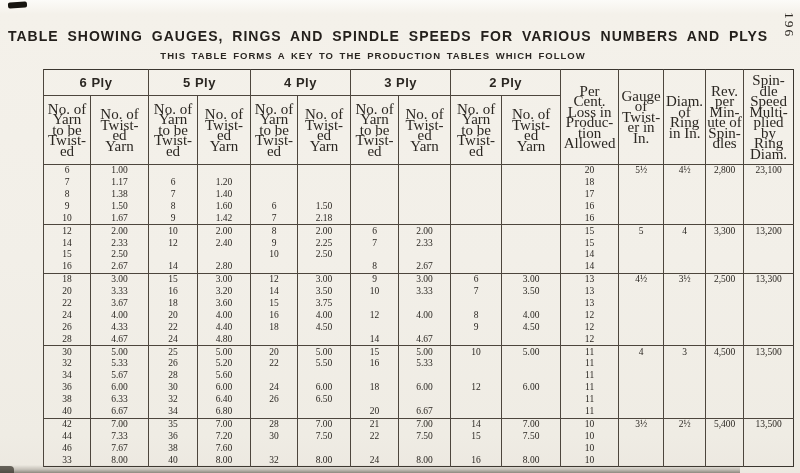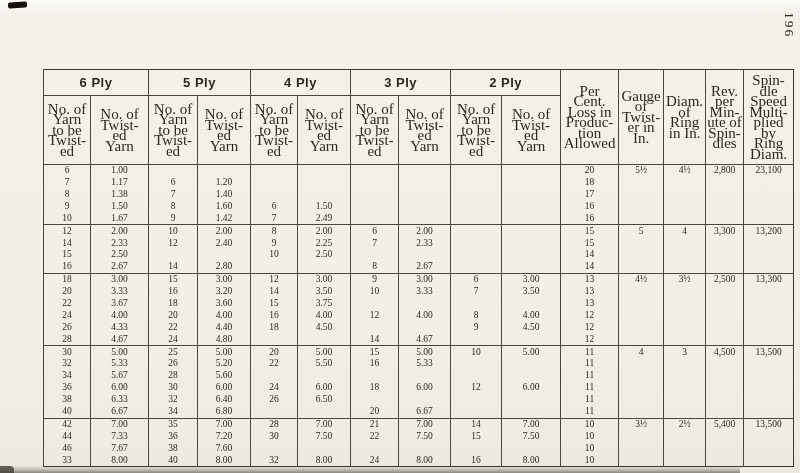--- a/index.html
+++ b/index.html
@@ -51,20 +51,22 @@
   .bottom-blob{
     position:absolute;left:0;bottom:0;width:14px;height:7px;
     background:rgba(60,56,48,.75);border-radius:0 4px 0 0;filter:blur(.6px);
   }
 </style>
 </head>
 <body>
 
 <div class="page">
   <div class="smudge"></div>
+  <div class="title">TABLE SHOWING GAUGES, RINGS AND SPINDLE SPEEDS FOR VARIOUS NUMBERS AND PLYS</div>
+  <div class="subtitle">THIS TABLE FORMS A KEY TO THE PRODUCTION TABLES WHICH FOLLOW</div>
   <div class="page-number">196</div>
 
   <table class="key">
     <colgroup>
       <col style="width:47px">
         <col style="width:58px">
       <col style="width:49px">
         <col style="width:53px">
       <col style="width:47px">
         <col style="width:53px">
@@ -231,21 +233,21 @@
           <td></td>
           <td></td>
           <td></td>
         </tr>
         <tr>
           <td>10</td>
           <td>1.67</td>
           <td>9</td>
           <td>1.42</td>
           <td>7</td>
-          <td>2.49</td>
+          <td>2.18</td>
           <td></td>
           <td></td>
           <td></td>
           <td></td>
           <td>16</td>
           <td></td>
           <td></td>
           <td></td>
           <td></td>
         </tr>

